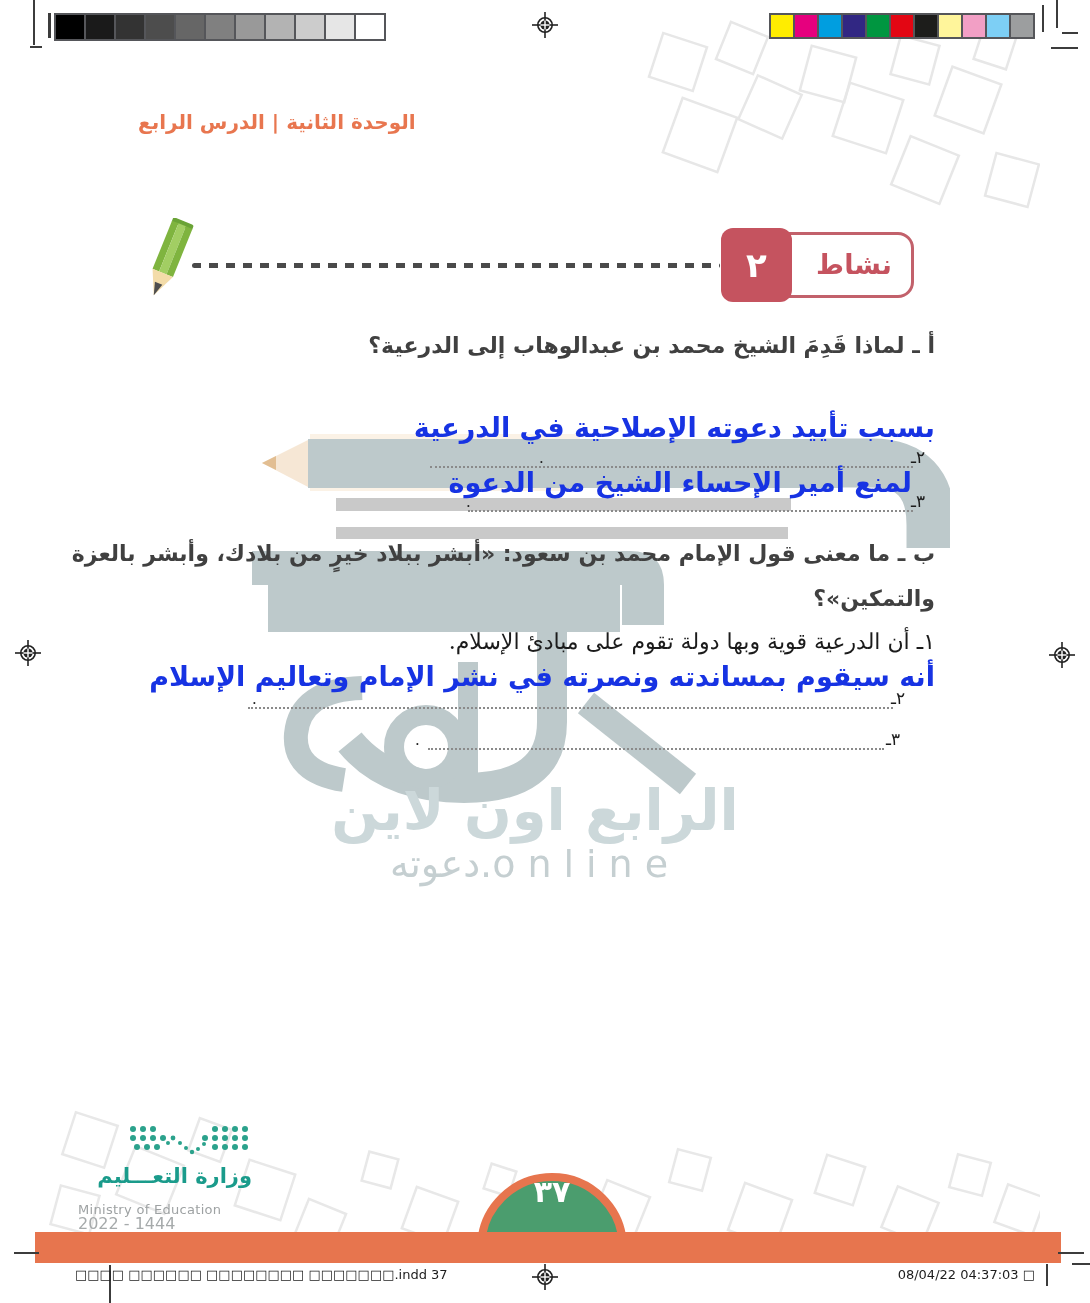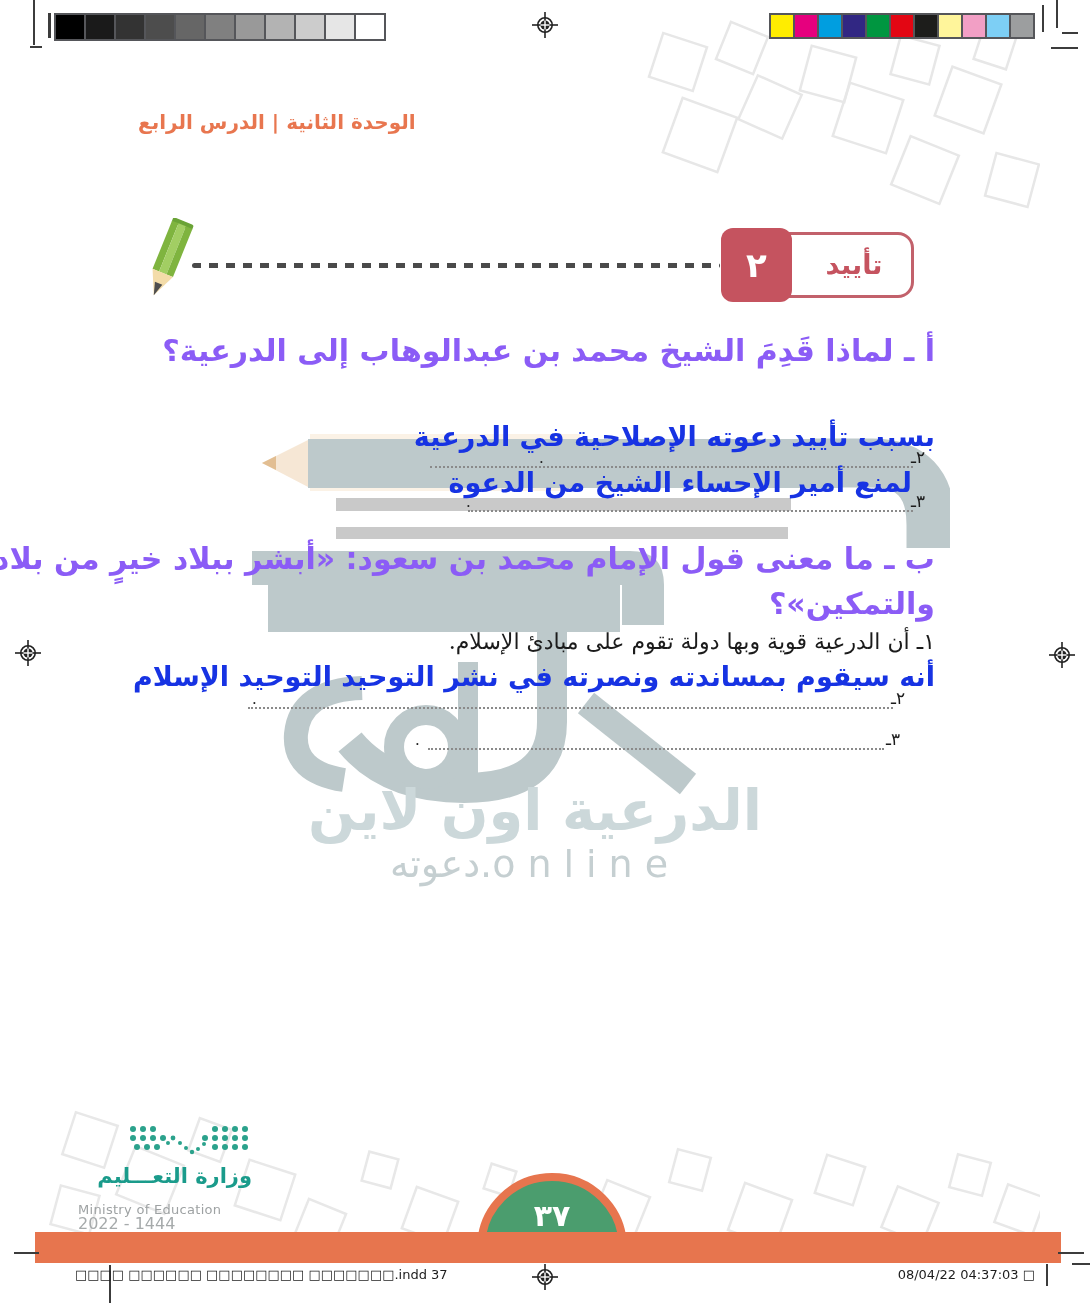--- a/index.html
+++ b/index.html
@@ -14,21 +14,21 @@
   .swatch{box-sizing:border-box;border:2px solid #55565A;margin-left:-2px;}
   .gray .swatch{width:32px;height:28px;}
   .cmyk .swatch{width:26px;height:26px;}
 
   
   .mark{background:#3c3c3c;position:absolute;}
 
   
   .hdr{color:#E8764F;font-weight:bold;font-size:20px;white-space:nowrap;}
   .hdr .sep{font-weight:900;padding:0 7px;}
-  .q{color:#8b5cf6;font-weight:bold;font-size:30px;white-space:nowrap;}
+  .q{color:#404040;font-weight:bold;font-size:22px;white-space:nowrap;}
   .printed{color:#1b1b1b;font-size:22px;font-family:"DejaVu Serif","Liberation Serif",serif;white-space:nowrap;}
   .ink{color:#1733E3;font-weight:bold;font-size:27px;white-space:nowrap;}
   .numlbl{color:#1b1b1b;font-size:17px;font-family:"DejaVu Serif","Liberation Serif",serif;}
   .dotline{border-bottom:2px dotted #8a8a8a;height:20px;}
   .lineperiod{font-size:15px;color:#222;font-family:"DejaVu Serif",serif;}
 
   
   .badge-outline{box-sizing:border-box;width:190px;height:66px;border:3px solid #C2616B;border-radius:16px;background:#fff;}
   .badge-square{box-sizing:border-box;width:71px;height:74px;border-radius:12px;background:#C5535F;
                 color:#fff;font-size:34px;font-weight:bold;text-align:center;line-height:74px;}
@@ -42,21 +42,21 @@
   
   .min-ar{color:#1A9B8B;font-size:21px;font-weight:bold;text-align:right;width:174px;white-space:nowrap;}
   .min-en{color:#9EA2A3;font-size:13px;letter-spacing:.3px;white-space:nowrap;}
   .min-yr{color:#A6AAAB;font-size:16px;white-space:nowrap;}
 
   
   .band{background:#E7754E;width:1026px;height:31px;}
   .domeclip{width:165px;height:65px;overflow:hidden;}
   .dome{box-sizing:border-box;position:absolute;left:7px;top:3px;width:150px;height:150px;border-radius:50%;
         background:#4B9D6E;border:8px solid #E7754E;}
-  .domenum{position:absolute;left:7px;top:28px;width:150px;text-align:center;color:#fff;font-size:30px;font-weight:bold;}
+  .domenum{position:absolute;left:7px;top:4px;width:150px;text-align:center;color:#fff;font-size:30px;font-weight:bold;}
 
   .foot{font-size:13px;color:#1c1c1c;white-space:nowrap;font-family:"DejaVu Sans","Liberation Sans",sans-serif;}
 </style>
 </head>
 <body>
 
 <div class="page">
 
   <svg class="abs z0" style="left:630px;top:15px" width="410" height="210" viewBox="630 15 410 210" fill="none" stroke="#E7E7E7" stroke-width="2.5">
     <rect x="655" y="39" width="46" height="46" transform="rotate(18 678 62)"></rect>
@@ -102,21 +102,21 @@
     <rect x="336" y="527" width="452" height="12" fill="#C9C9C9"></rect>
     <rect x="252" y="551" width="370" height="34" fill="#BDC9CB"></rect>
     <path d="M 622 551 h 8 q 34 0 34 34 v 40 h -42 z" fill="#BDC9CB"></path>
     <rect x="268" y="585" width="352" height="47" fill="#BDC9CB"></rect>
     <path d="M 552 632 L 552 722 Q 552 788 464 788 Q 388 788 350 742" stroke="#BDC9CB" stroke-width="30" fill="none"></path>
     <path d="M 362 688 Q 300 690 296 734 Q 293 772 344 780" stroke="#BDC9CB" stroke-width="24" fill="none"></path>
     <circle cx="426" cy="747" r="32" stroke="#BDC9CB" stroke-width="20" fill="none"></circle>
     <line x1="468" y1="662" x2="468" y2="780" stroke="#BDC9CB" stroke-width="20"></line>
     <line x1="586" y1="703" x2="688" y2="784" stroke="#BDC9CB" stroke-width="26"></line>
   </svg>
-  <div class="abs z1 wm-ar rtl" style="left:255px;top:778px;width:560px">الدرعية اون لاين</div>
+  <div class="abs z1 wm-ar rtl" style="left:255px;top:778px;width:560px">الرابع اون لاين</div>
   <div class="abs z1 wm-en" style="left:245px;top:842px;width:580px">دعوته.online</div>
 
   <div class="abs z4 bar gray" style="left:56px;top:13px">
       <div class="swatch" style="background: rgb(0, 0, 0);"></div>
       <div class="swatch" style="background: rgb(26, 26, 26);"></div>
       <div class="swatch" style="background: rgb(51, 51, 51);"></div>
       <div class="swatch" style="background: rgb(77, 77, 77);"></div>
       <div class="swatch" style="background: rgb(102, 102, 102);"></div>
       <div class="swatch" style="background: rgb(128, 128, 128);"></div>
       <div class="swatch" style="background: rgb(153, 153, 153);"></div>
@@ -194,48 +194,48 @@
       <rect x="24" y="0" width="22" height="6" rx="2" fill="#6AA336"></rect>
       <rect x="24" y="4" width="7" height="52" fill="#7FB43F"></rect>
       <rect x="31" y="4" width="8" height="52" fill="#A2CE63"></rect>
       <rect x="39" y="4" width="7" height="52" fill="#7FB43F"></rect>
       <polygon points="24,56 46,56 35,80" fill="#F3DCA9"></polygon>
       <polygon points="31,67 39,67 35,80" fill="#4E4E4E"></polygon>
     </g>
   </svg>
   <div class="abs z2 dash" style="left:192px;top:263px;width:528px"></div>
   <div class="abs z2 badge-outline" style="left:724px;top:232px"></div>
-  <div class="abs z2 badge-label" style="left:795px;top:234px">تأييد</div>
+  <div class="abs z2 badge-label" style="left:795px;top:234px">نشاط</div>
   <div class="abs z3 badge-square" style="left:721px;top:228px">٢</div>
 
   <div class="abs z2 q rtl" style="right:155px;top:333px">أ ـ لماذا قَدِمَ الشيخ محمد بن عبدالوهاب إلى الدرعية؟</div>
 
 
   <span class="abs z2 numlbl rtl" style="left:911px;top:447px">٢ـ</span>
   <div class="abs z2 dotline" style="left:430px;top:446px;width:483px"></div>
   <span class="abs z2 lineperiod" style="left:539px;top:449px">.</span>
-  <div class="abs z2 ink rtl" style="right:155px;top:421px">بسبب تأييد دعوته الإصلاحية في الدرعية</div>
+  <div class="abs z2 ink rtl" style="right:155px;top:412px">بسبب تأييد دعوته الإصلاحية في الدرعية</div>
 
   <span class="abs z2 numlbl rtl" style="left:911px;top:491px">٣ـ</span>
   <div class="abs z2 dotline" style="left:468px;top:490px;width:445px"></div>
   <span class="abs z2 lineperiod" style="left:466px;top:493px">.</span>
   <div class="abs z2 q rtl" style="right:155px;top:541px">ب ـ ما معنى قول الإمام محمد بن سعود: «أبشر ببلاد خيرٍ من بلادك، وأبشر بالعزة</div>
 
   <div class="abs z2 ink rtl" style="right:178px;top:467px">لمنع أمير الإحساء الشيخ من الدعوة</div>
   <div class="abs z2 q rtl" style="right:155px;top:586px">والتمكين»؟</div>
 
   <div class="abs z2 printed rtl" style="right:155px;top:629px">
     <span>١ـ</span>
     <span>أن الدرعية قوية وبها دولة تقوم على مبادئ الإسلام.</span>
   </div>
 
   <span class="abs z2 numlbl rtl" style="left:891px;top:688px">٢ـ</span>
   <div class="abs z2 dotline" style="left:248px;top:687px;width:645px"></div>
   <span class="abs z2 lineperiod" style="left:252px;top:690px">.</span>
-  <div class="abs z2 ink rtl" style="right:155px;top:661px">أنه سيقوم بمساندته ونصرته في نشر التوحيد التوحيد الإسلام</div>
+  <div class="abs z2 ink rtl" style="right:155px;top:661px">أنه سيقوم بمساندته ونصرته في نشر الإمام وتعاليم الإسلام</div>
 
   <span class="abs z2 numlbl rtl" style="left:886px;top:729px">٣ـ</span>
   <div class="abs z2 dotline" style="left:428px;top:728px;width:456px"></div>
   <span class="abs z2 lineperiod" style="left:415px;top:731px">.</span>
   <div class="abs z2 ink rtl" style="right:206px;top:708px"></div>
 
   <svg class="abs z2" style="left:128px;top:1124px" width="126" height="34" viewBox="0 0 126 34" fill="#2BA28C">
     <circle cx="5" cy="5" r="3"></circle>
       <circle cx="15" cy="5" r="3"></circle>
       <circle cx="25" cy="5" r="3"></circle>

